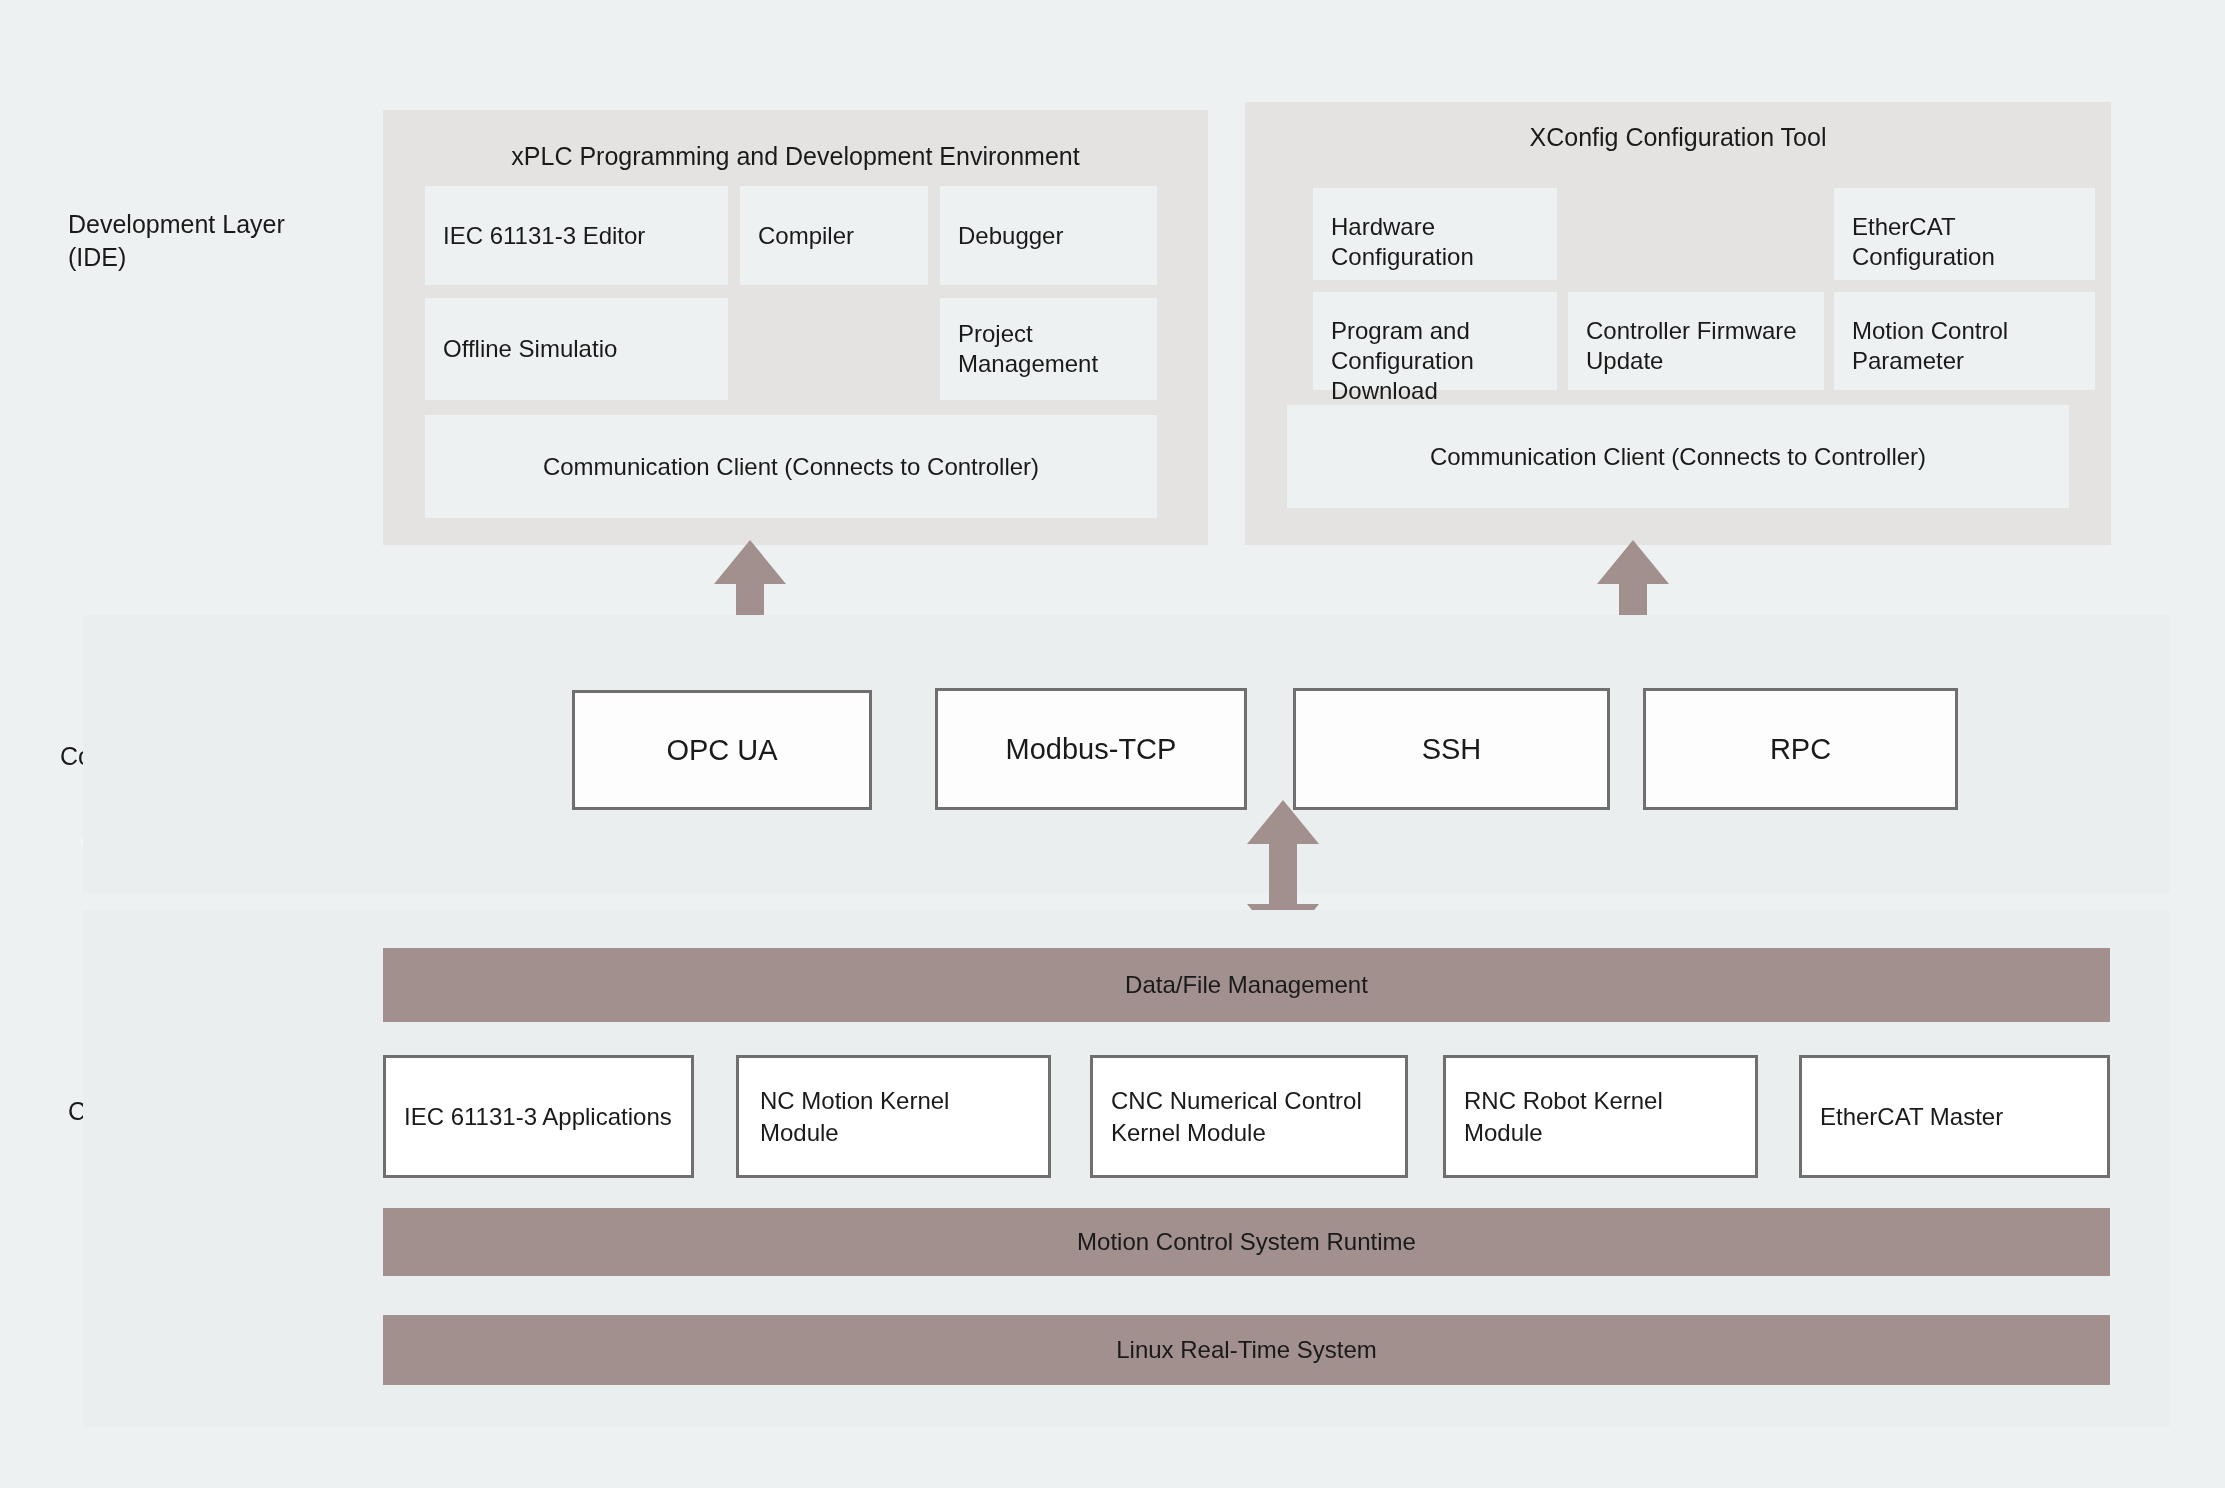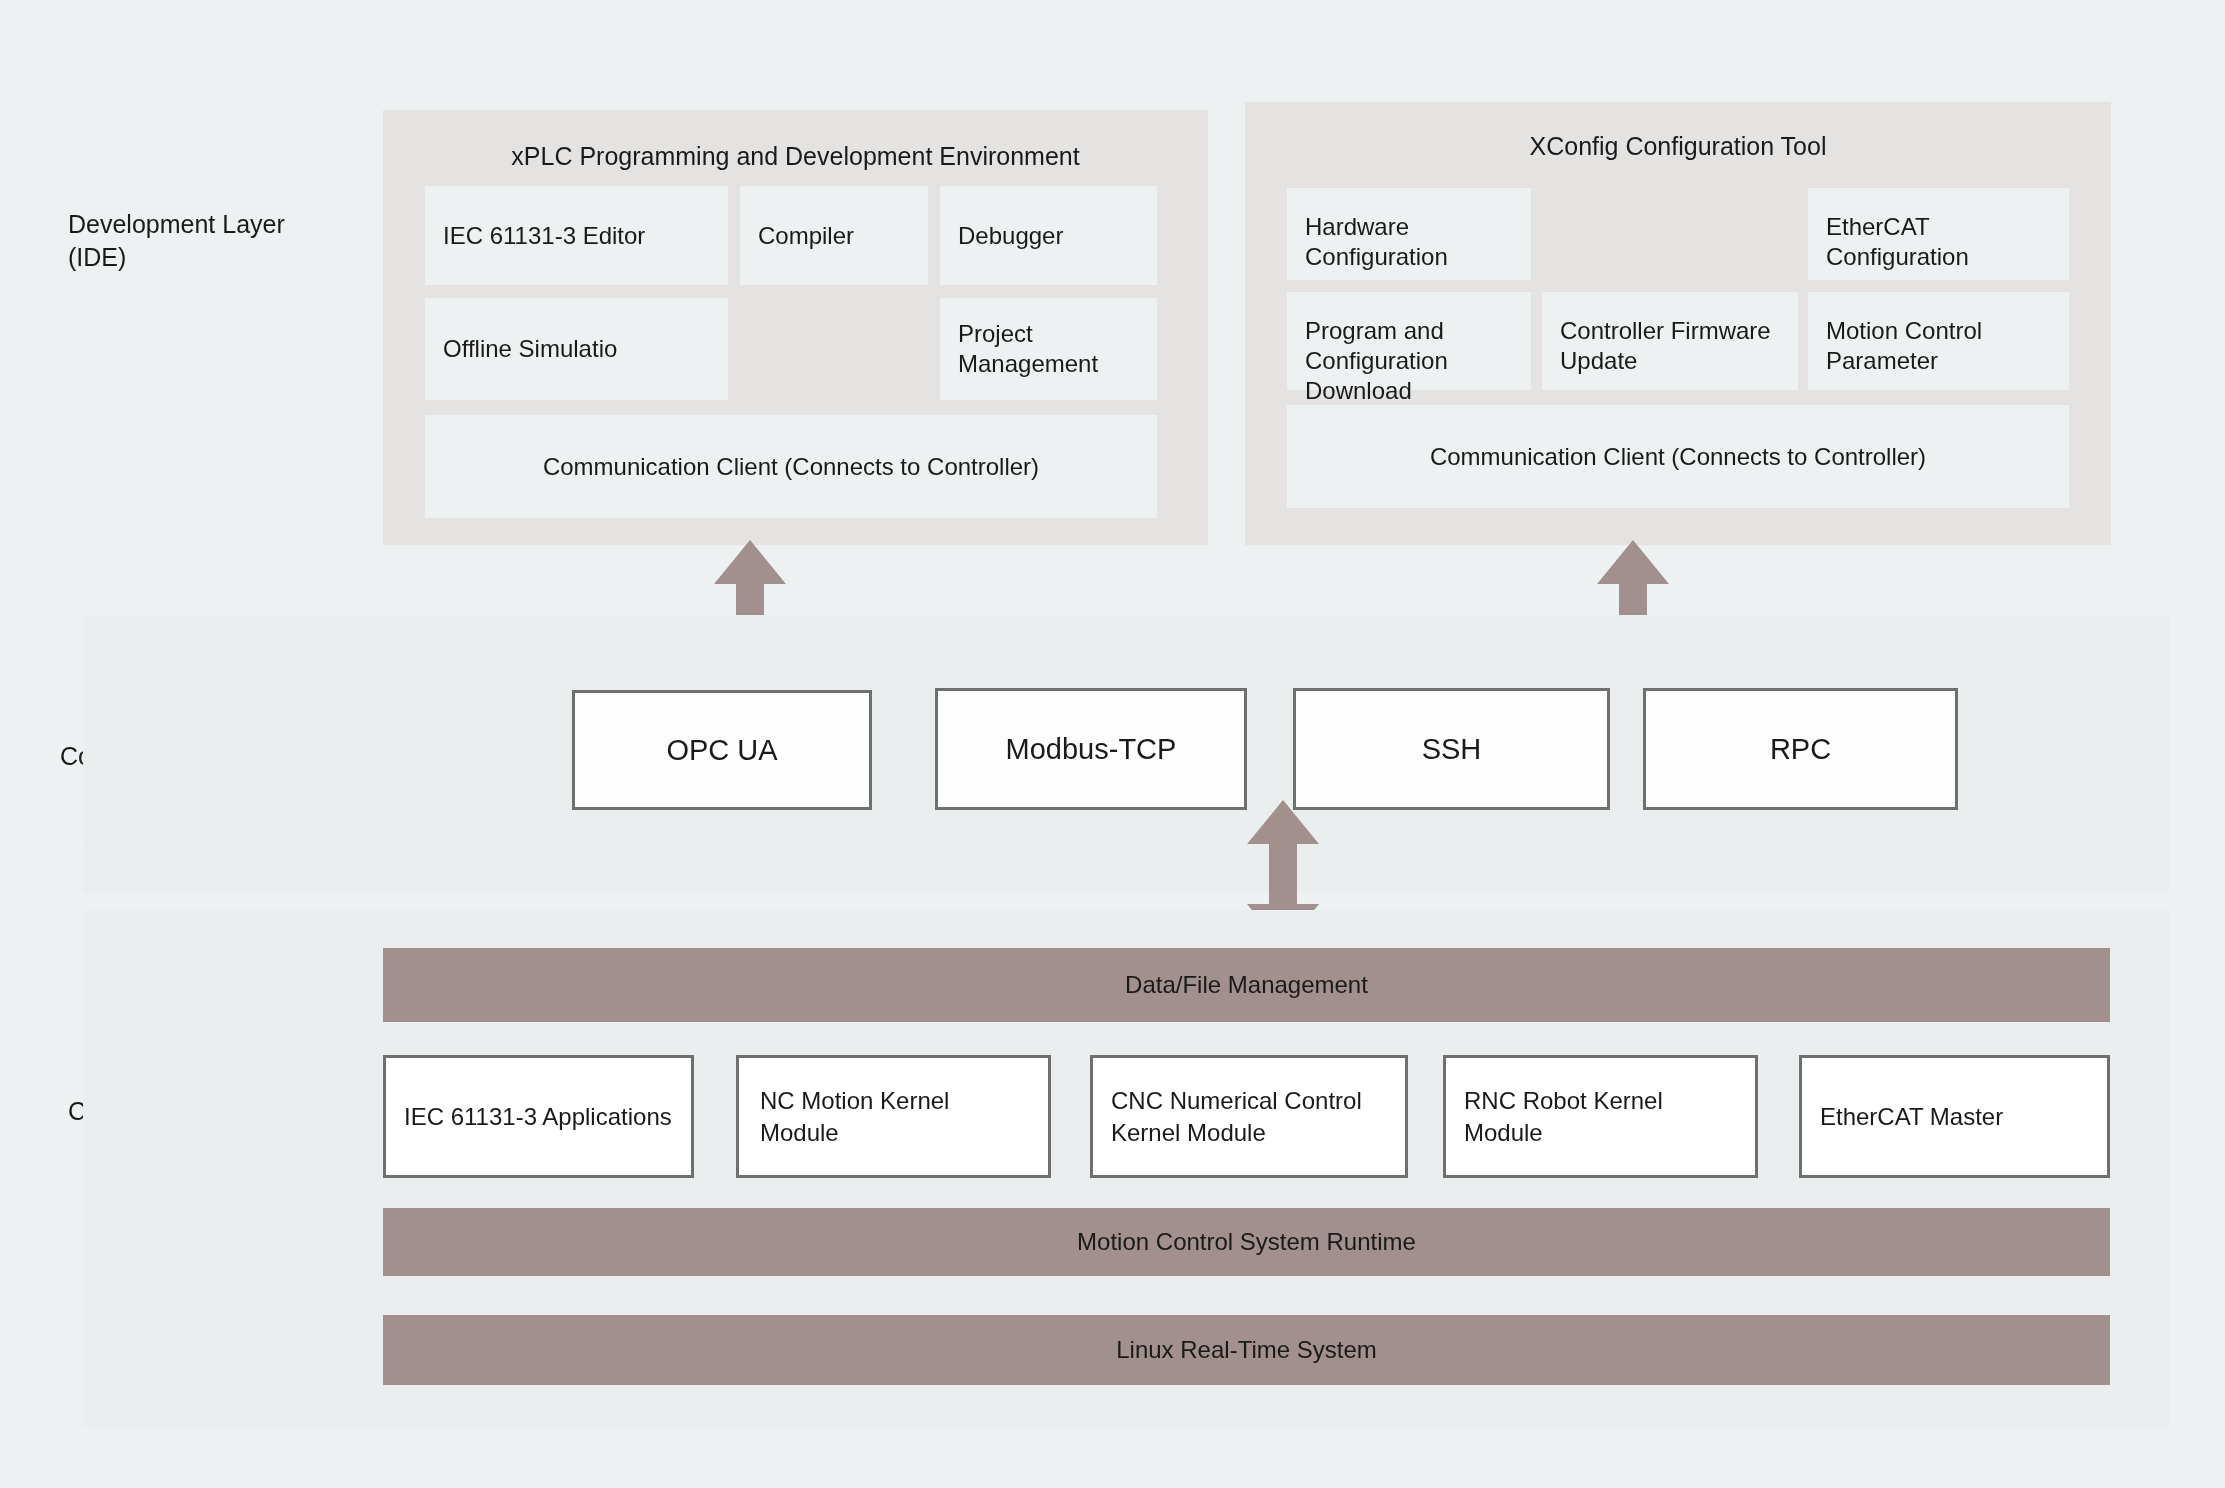--- a/index.html
+++ b/index.html
@@ -39,21 +39,21 @@
     background:#eef1f2;
     box-sizing:border-box;
     padding:0 18px;
     display:flex;
     align-items:center;
     font-size:24px;
     line-height:30px;
     color:#1a1a1a;
   }
   .dev-cell.center{justify-content:center;padding:0 10px;text-align:center;}
-  .dev-cell.top{align-items:flex-start;padding-top:24px;}
+  .dev-cell.top{align-items:flex-start;padding-top:24px;margin-left:26px;}
 
   
   .comm-panel{background:#ebeeef;}
   .proto-box{
     background:#fdfdfd;
     border:3px solid #6f6f6f;
     display:flex;align-items:center;justify-content:center;
     font-size:29px;
     color:#1a1a1a;
     box-sizing:border-box;
@@ -111,21 +111,21 @@
     <div class="abs dev-cell" style="left:557px;top:76px;width:217px;height:99px;">Debugger</div>
 
     <div class="abs dev-cell" style="left:42px;top:188px;width:303px;height:102px;">Offline Simulatio</div>
     <div class="abs dev-cell" style="left:557px;top:188px;width:217px;height:102px;">Project Management</div>
 
     <div class="abs dev-cell center" style="left:42px;top:305px;width:732px;height:103px;">Communication Client (Connects to Controller)</div>
   </div>
 
   <div class="abs dev-panel" style="left:1245px;top:102px;width:866px;height:443px;">
 
-    <div class="dev-panel-title" style="top:30px;">XConfig Configuration Tool</div>
+    <div class="dev-panel-title" style="top:21px;">XConfig Configuration Tool</div>
 
     <div class="abs dev-cell top" style="left:42px;top:86px;width:244px;height:92px;">Hardware Configuration</div>
     <div class="abs dev-cell top" style="left:563px;top:86px;width:261px;height:92px;">EtherCAT Configuration</div>
 
     <div class="abs dev-cell top" style="left:42px;top:190px;width:244px;height:98px;">Program and Configuration Download</div>
     <div class="abs dev-cell top" style="left:297px;top:190px;width:256px;height:98px;">Controller Firmware Update</div>
     <div class="abs dev-cell top" style="left:563px;top:190px;width:261px;height:98px;">Motion Control Parameter</div>
 
     <div class="abs dev-cell center" style="left:42px;top:303px;width:782px;height:103px;">Communication Client (Connects to Controller)</div>
   </div>

